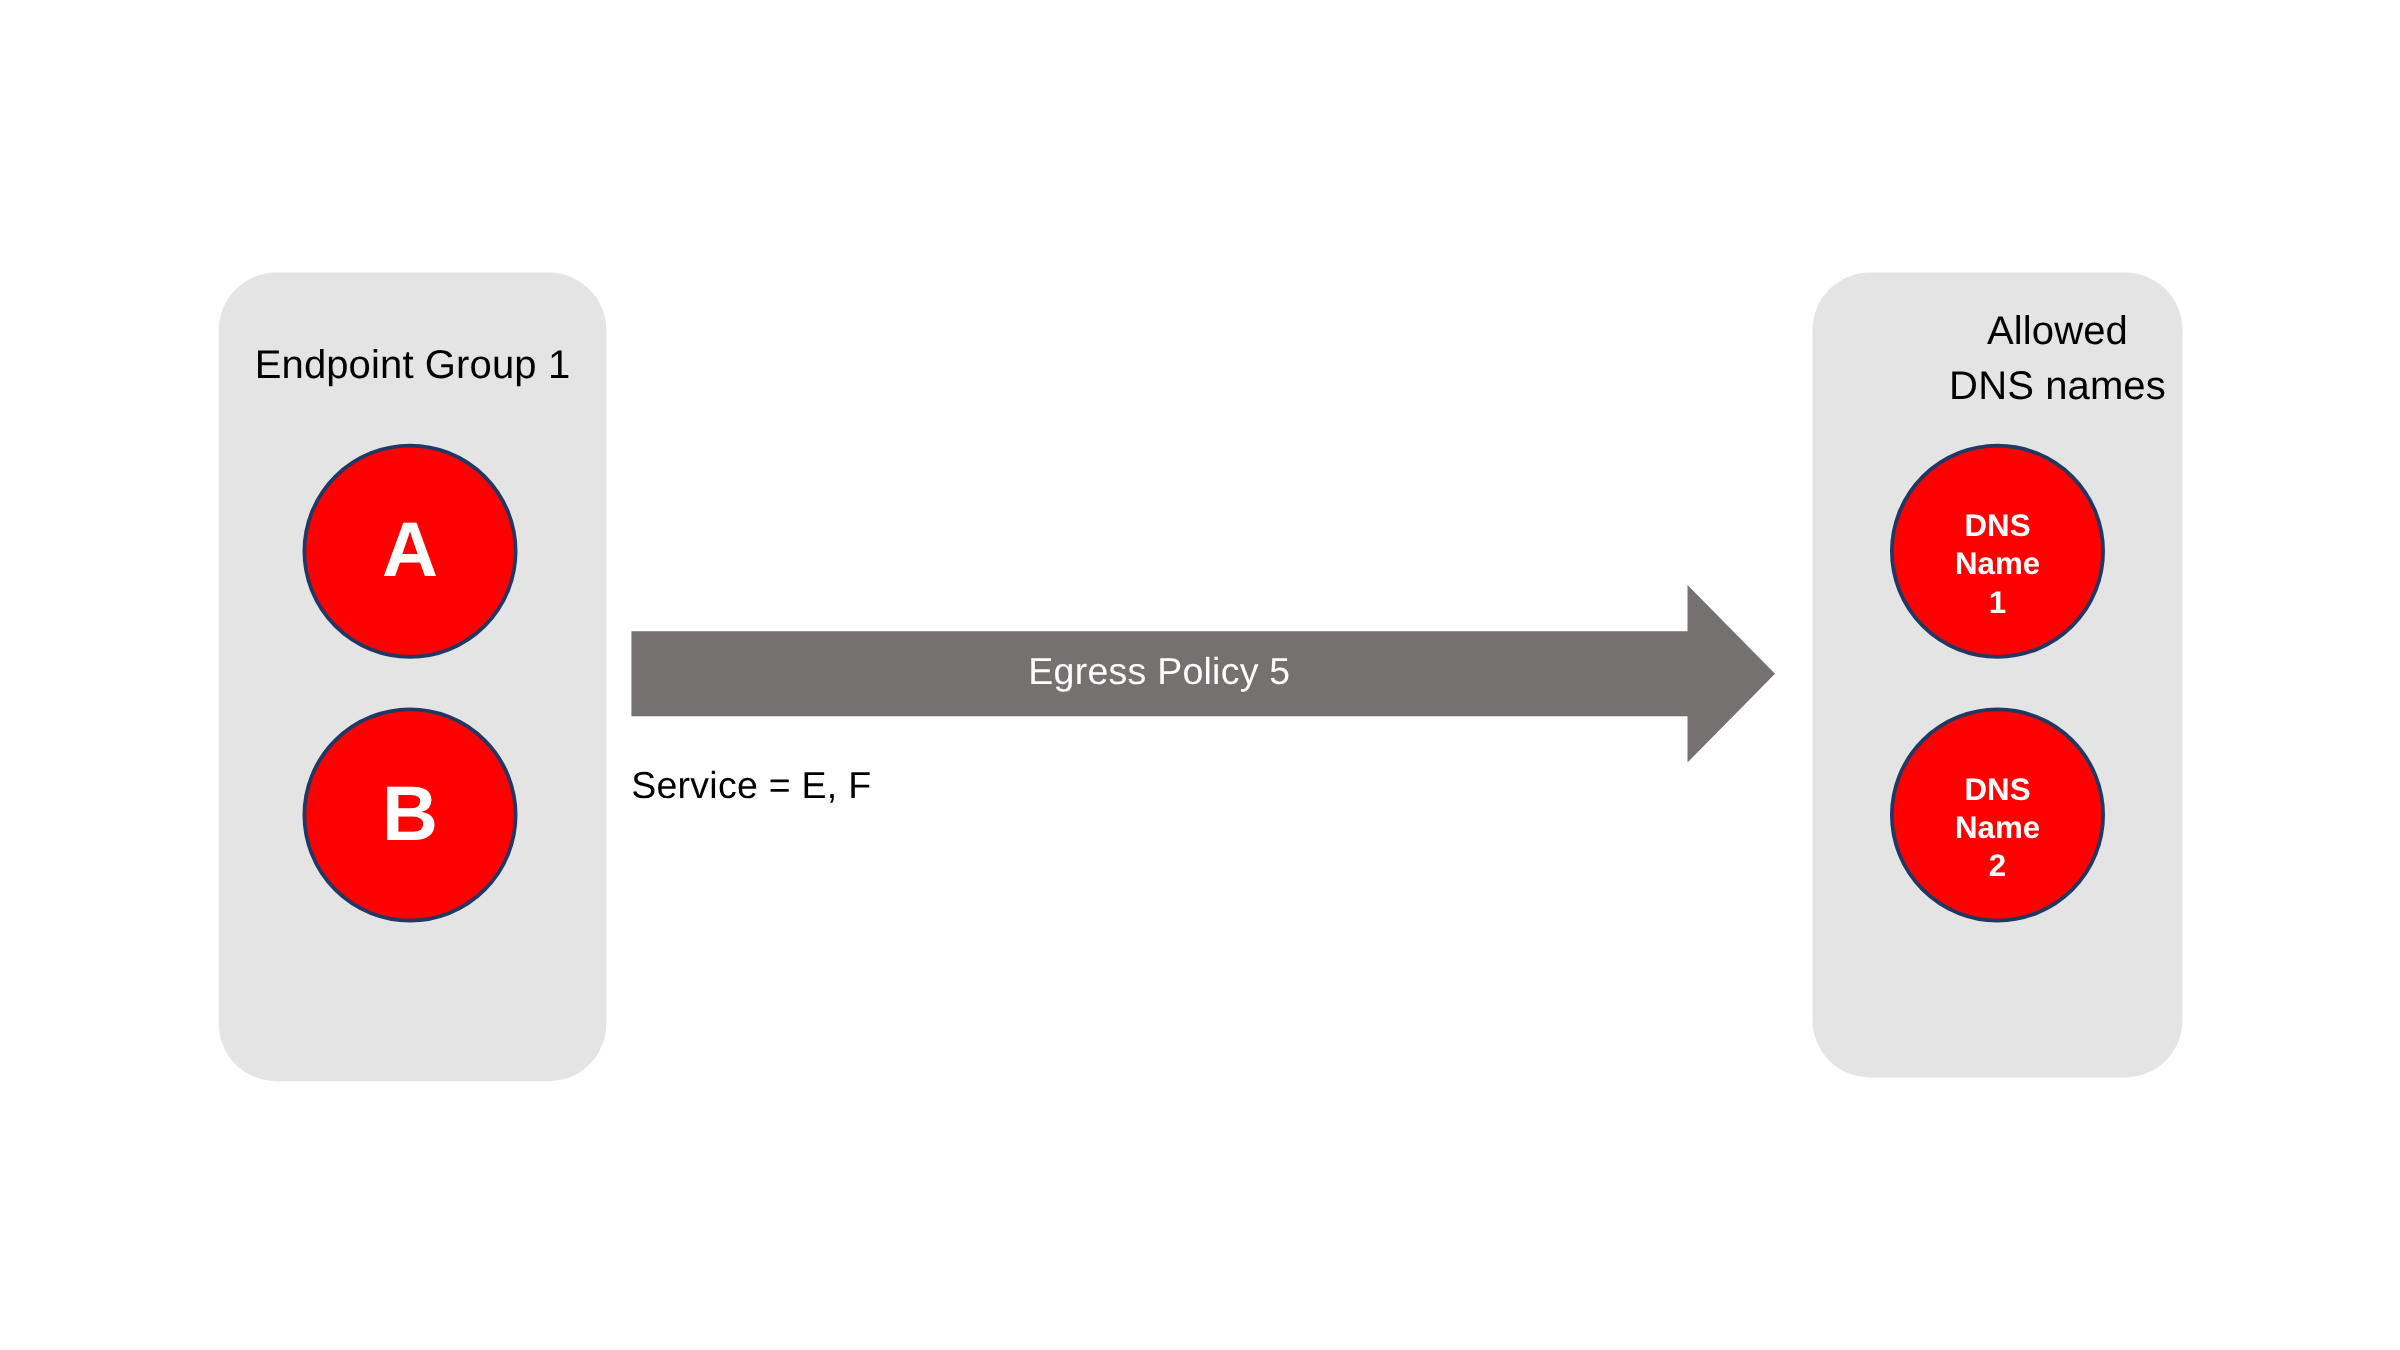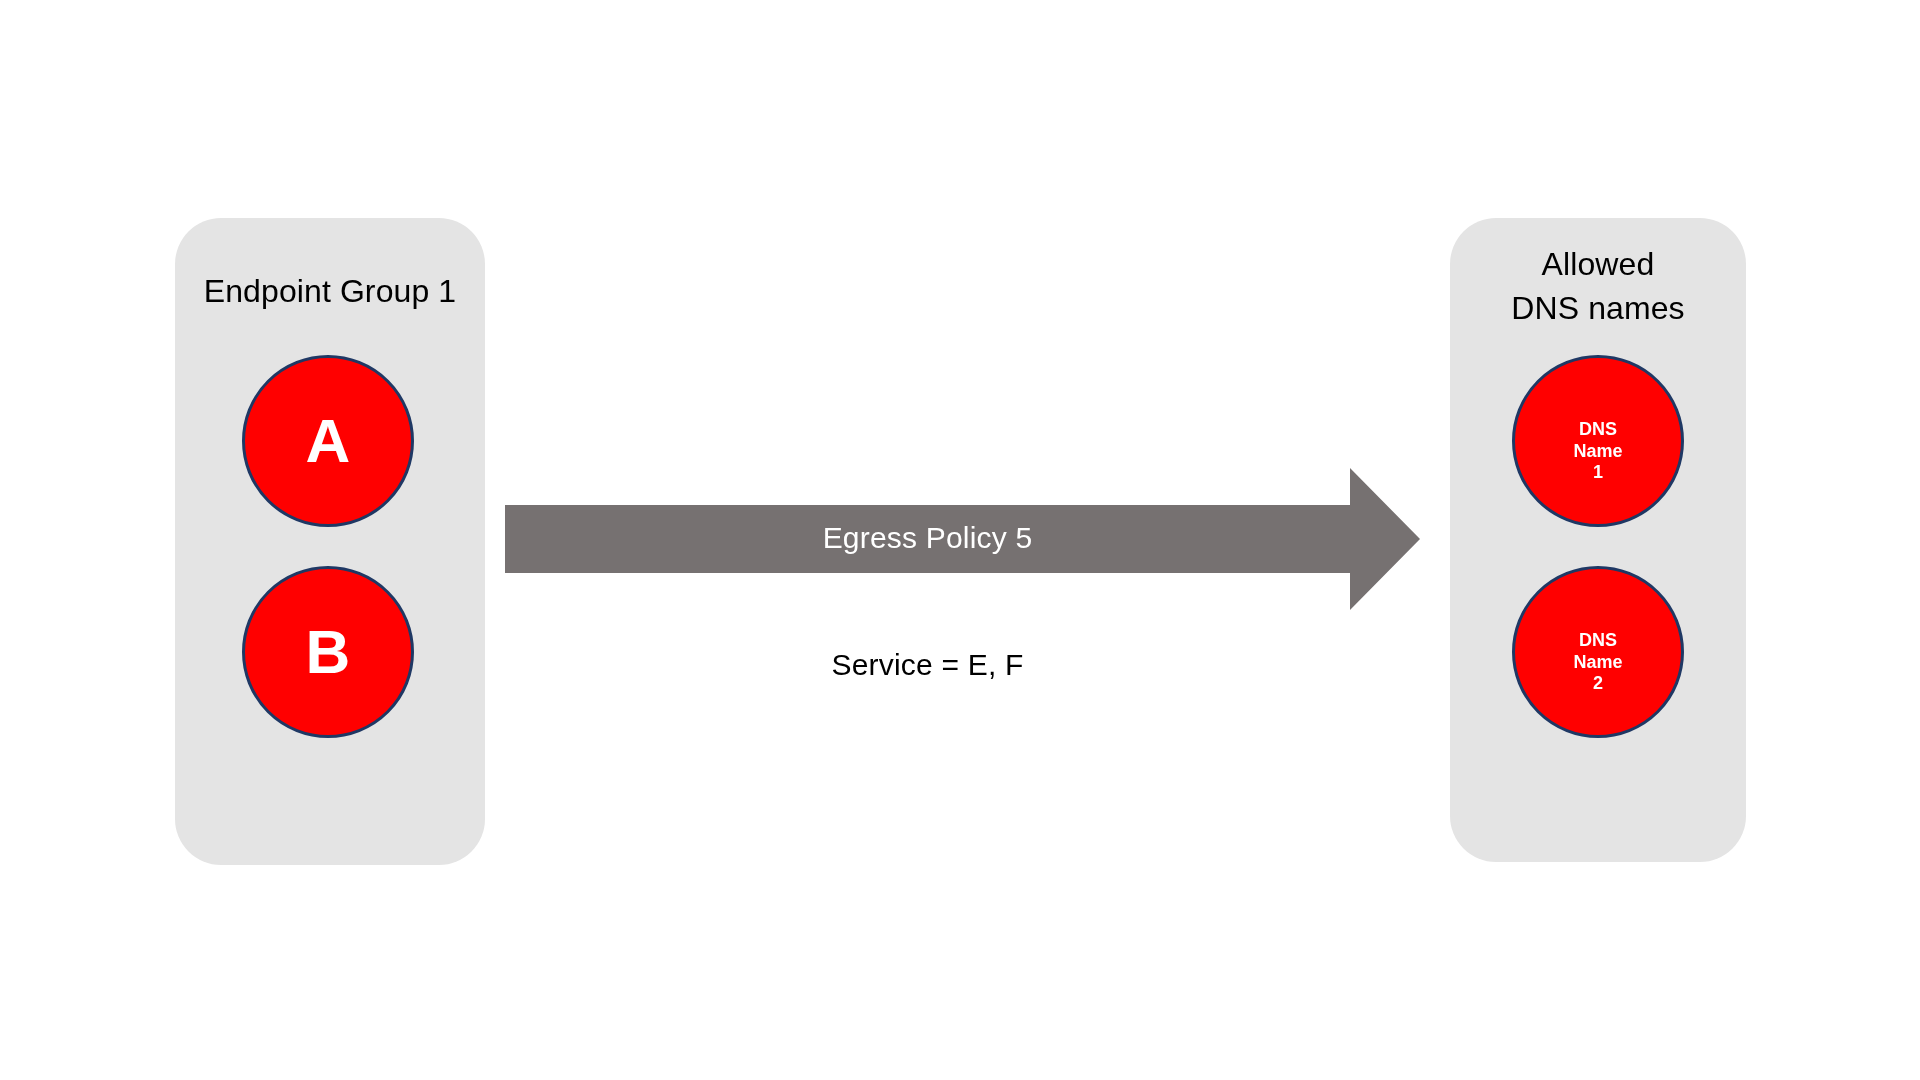--- a/index.html
+++ b/index.html
@@ -50,42 +50,42 @@
     width: 100%;
     text-align: center;
     color: #000000;
     font-size: 32px;
     font-weight: 400;
     line-height: 1.36;
     letter-spacing: 0.1px;
     white-space: pre-line;
   }
   #panel-left .panel-title { top: 52px; }
-  #panel-right .panel-title { top: 25px; }
+  #panel-right .panel-title { top: 25px; padding-left: 48px; }
 
   
   .node-circle {
     position: absolute;
     border-radius: 50%;
     background: #FF0000;
     border: 3px solid #1F3864;
     box-sizing: border-box;
     display: flex;
     align-items: center;
     justify-content: center;
     text-align: center;
   }
   .node-label {
     color: #FFFFFF;
     font-weight: bold;
     white-space: pre-line;
     line-height: 1.22;
   }
   .node-label.big   { font-size: 62px; line-height: 1.0; }
-  .node-label.small { font-size: 18px; margin-top: 21px; }
+  .node-label.small { font-size: 25px; margin-top: 21px; }
 
   
   #circle-a { left: 67px;  top: 137px; width: 172px; height: 172px; }
   #circle-b { left: 67px;  top: 348px; width: 172px; height: 172px; }
   
   #circle-dns-1 { left: 62px; top: 137px; width: 172px; height: 172px; }
   #circle-dns-2 { left: 62px; top: 348px; width: 172px; height: 172px; }
 
   
   #policy-arrow {
@@ -107,26 +107,24 @@
     font-size: 30px;
     font-weight: 400;
     letter-spacing: 0.2px;
   }
 
   #policy-service-label {
     position: absolute;
     left: 505px;
     top: 612px;
     width: 845px;
-    text-align: center;
     color: #000000;
     font-size: 30px;
     font-weight: 400;
     letter-spacing: 0.2px;
-    margin-top: 36px;
   }
 </style>
 </head>
 <body>
 
 <div id="canvas">
 
   <div id="panel-left" class="group-panel">
 
     <div class="panel-title">Endpoint Group 1</div>

